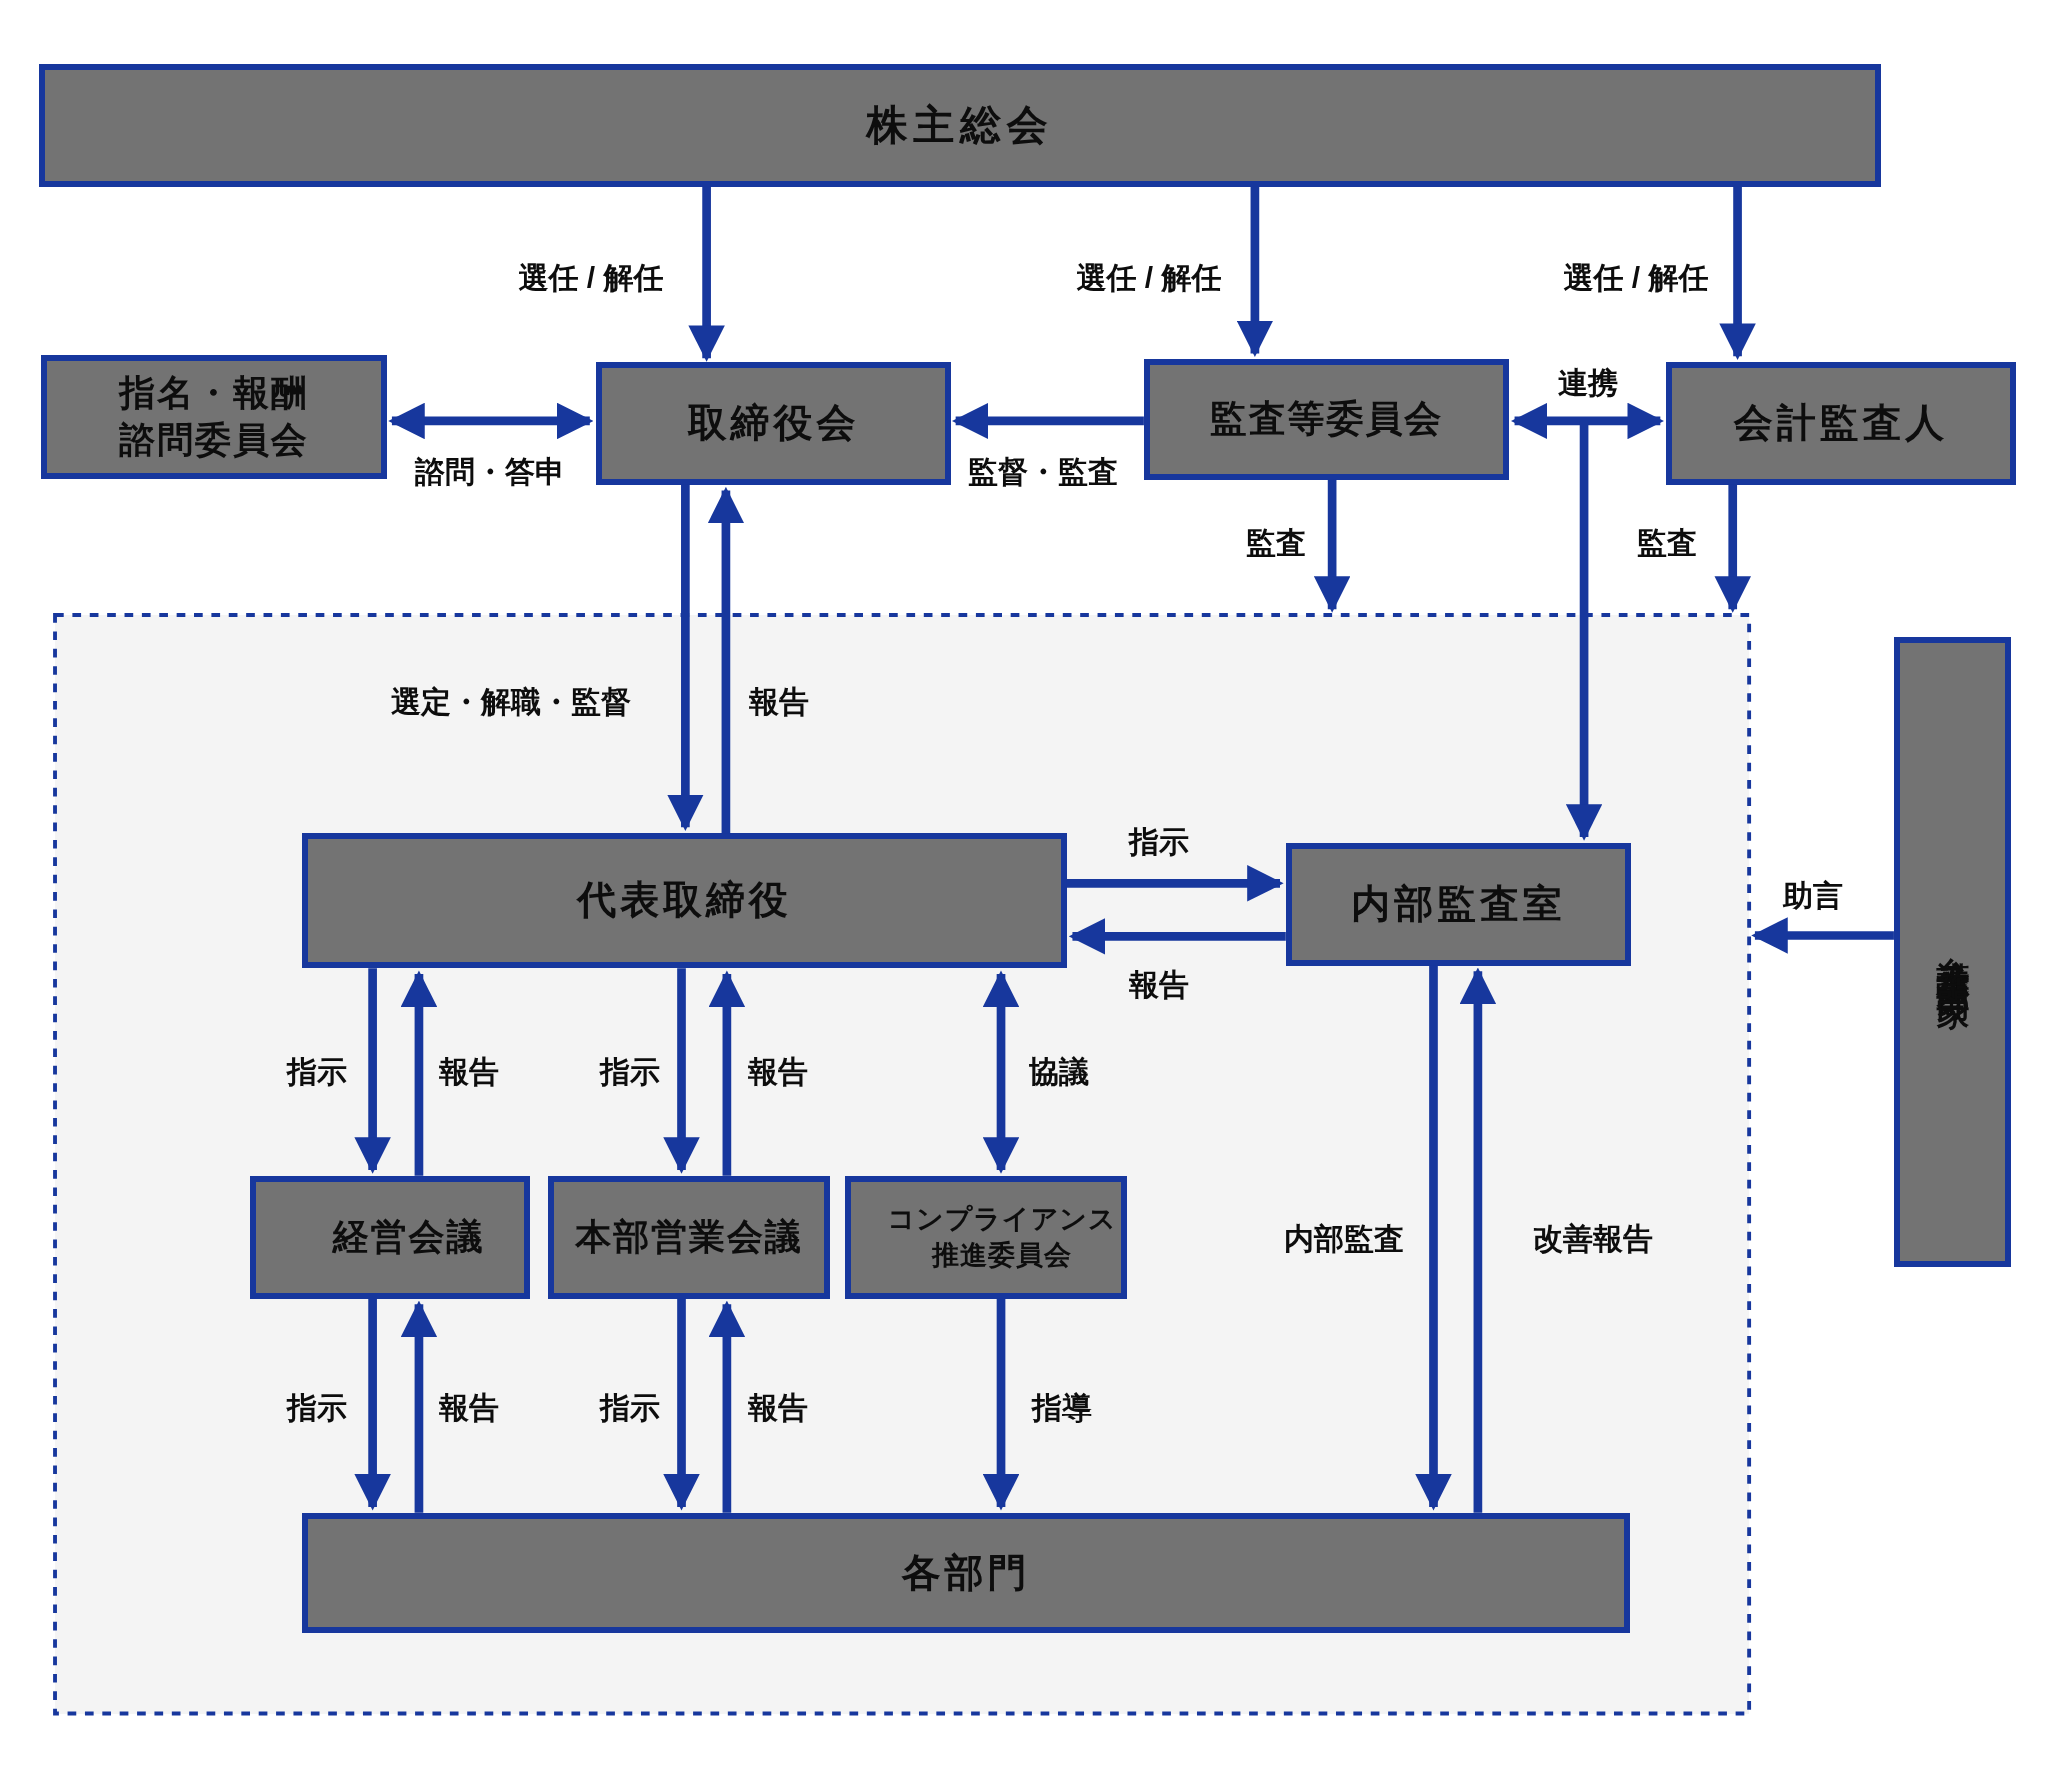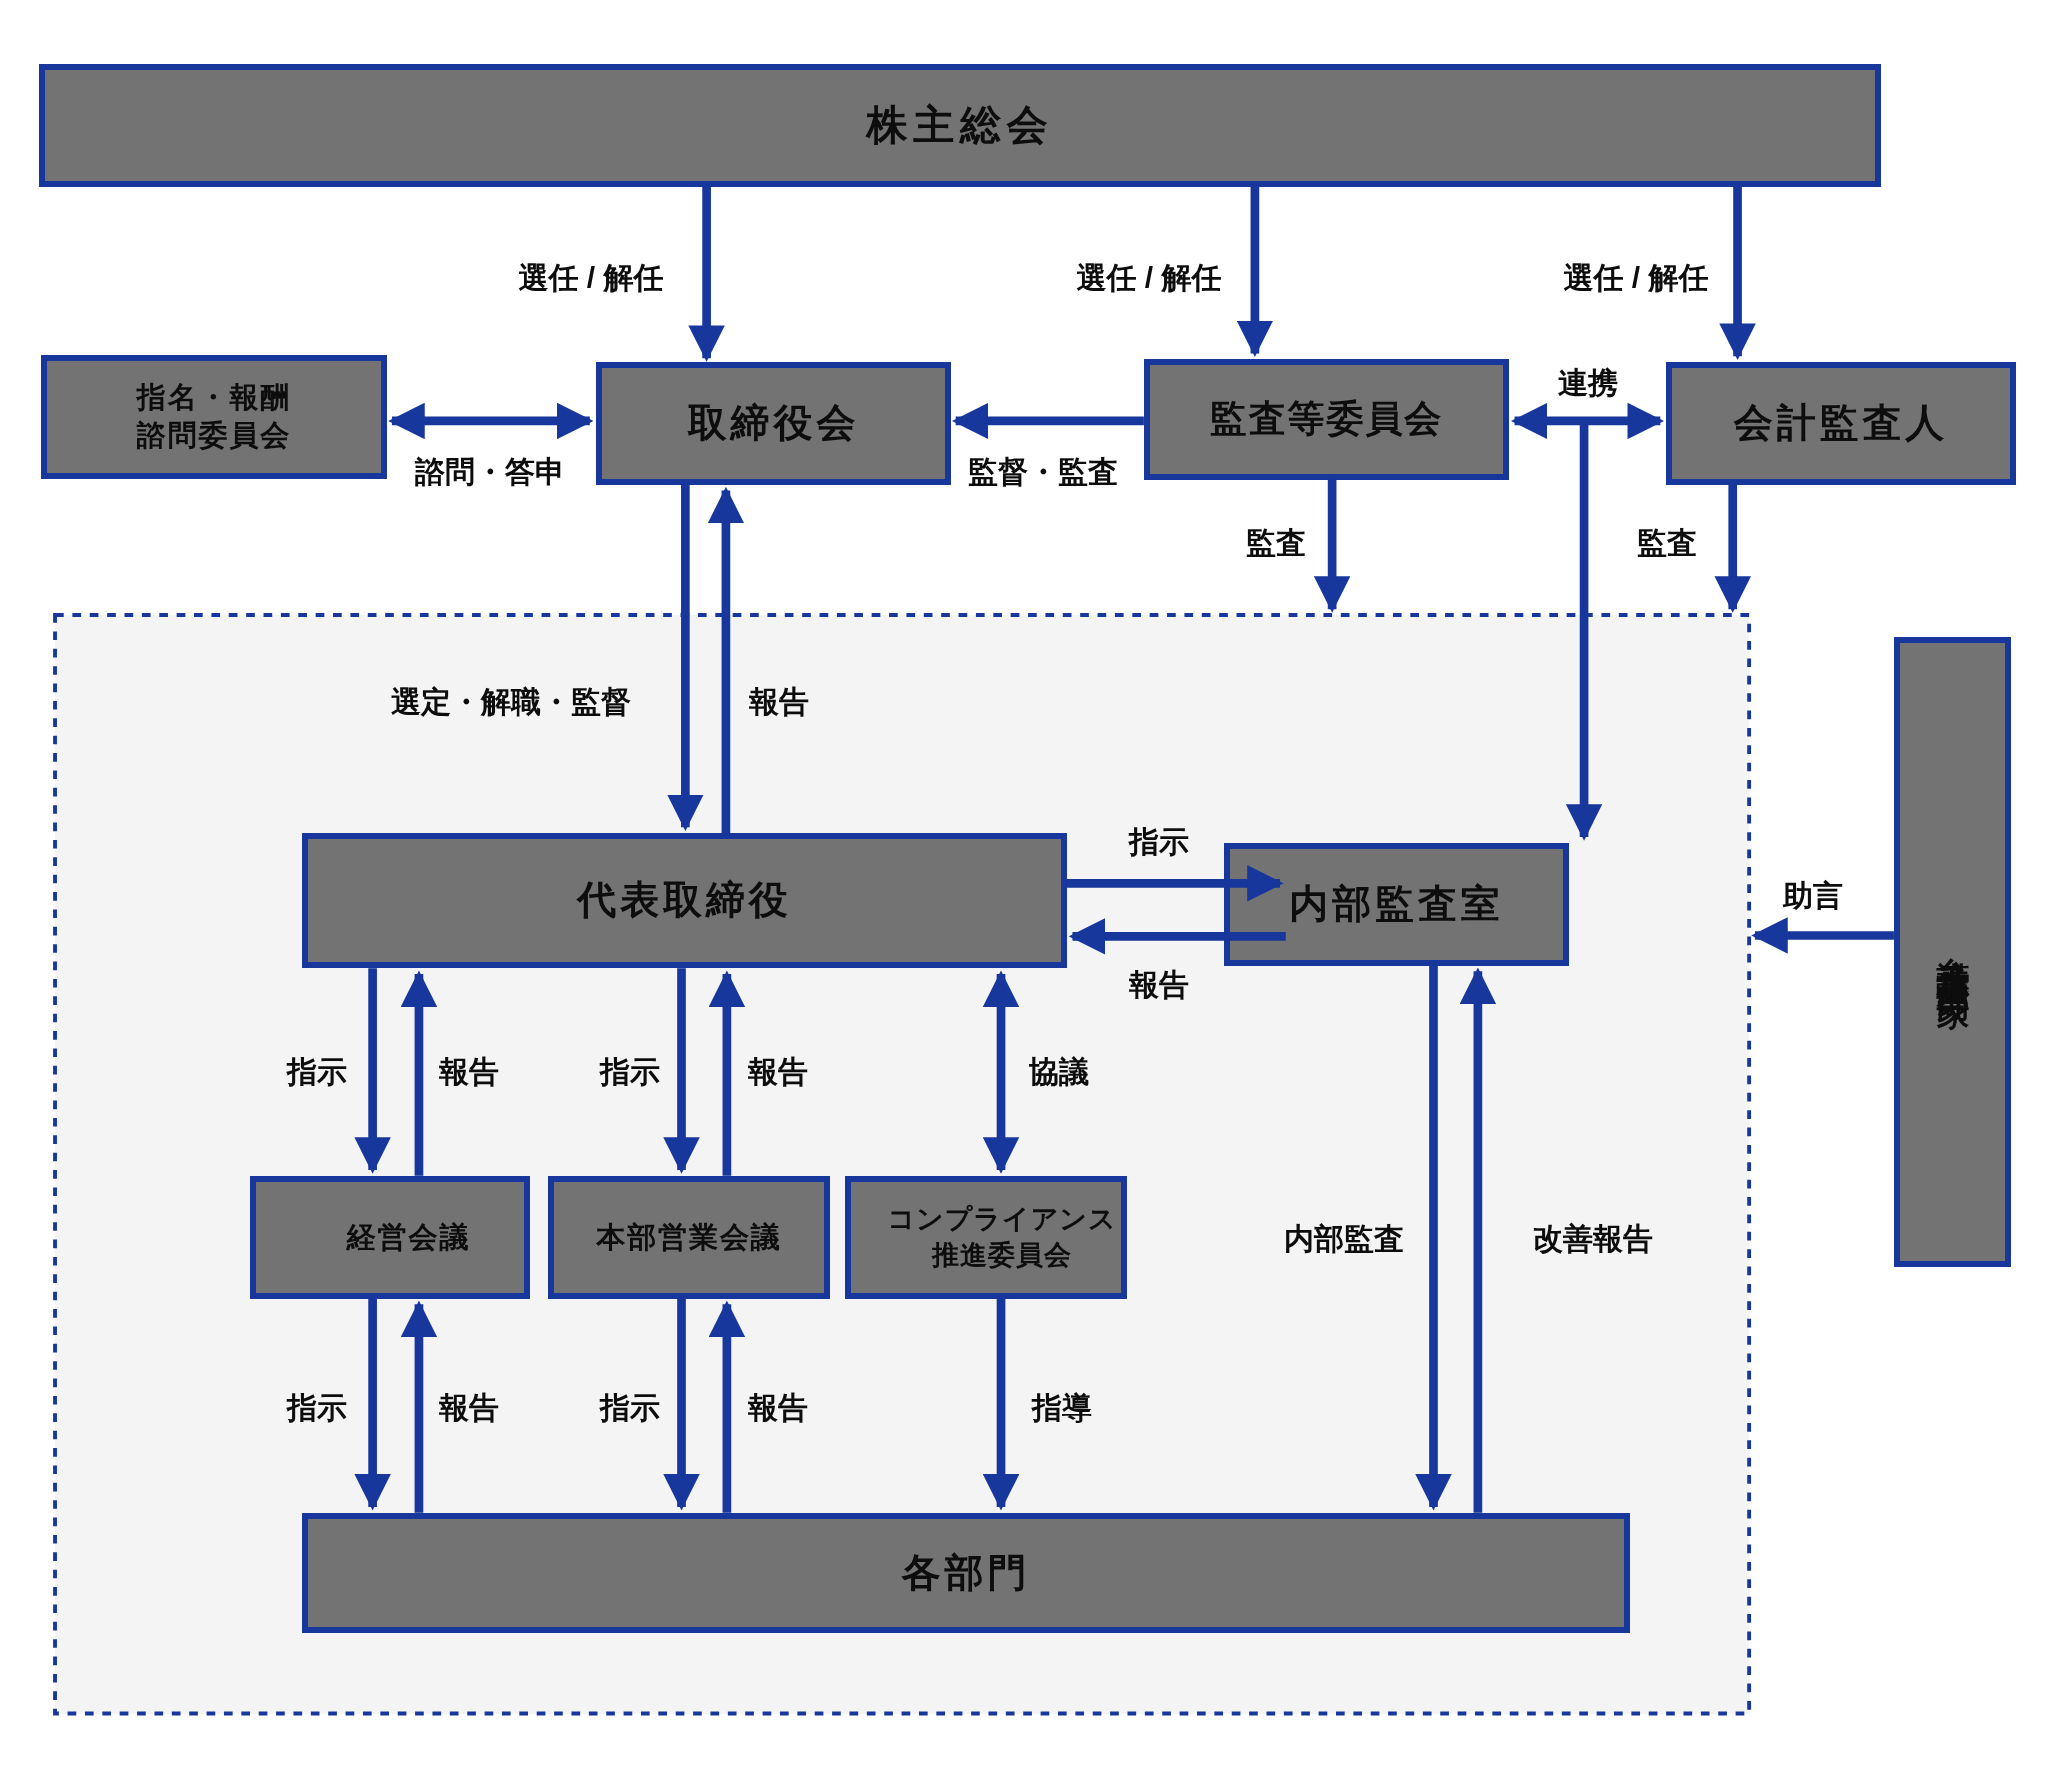--- a/index.html
+++ b/index.html
@@ -44,21 +44,21 @@
     transform:translate(-50%,-50%);
     font-weight:bold;
     font-size:30px;
     color:var(--ink);
     white-space:nowrap;
     z-index:4;
   }
   .fs42{font-size:41px;letter-spacing:5.8px;}
   .fs40{font-size:39px;letter-spacing:3.9px;}
   .fs38{font-size:37px;letter-spacing:1.9px;}
-  .fs30{font-size:29px;letter-spacing:1.9px;}
+  .fs30{font-size:36px;letter-spacing:1.9px;}
   .fs28{font-size:27px;letter-spacing:1px;}
   .fs34v{font-size:33px;}
 </style>
 </head>
 <body>
 
 <div id="stage">
 
   <div class="panel" style="left:55px;top:615px;width:1694px;height:1099px;"></div>
 
@@ -131,21 +131,21 @@
   </div>
 
   <div class="box fs40" style="left:1666px;top:362px;width:350px;height:123px;">
     <span>会計監査人</span>
   </div>
 
   <div class="box fs40" style="left:302px;top:833px;width:765px;height:135px;">
     <span>代表取締役</span>
   </div>
 
-  <div class="box fs40" style="left:1224px;top:843px;width:345px;height:123px;">
+  <div class="box fs40" style="left:1286px;top:843px;width:345px;height:123px;">
     <span>内部監査室</span>
   </div>
 
   <div class="box fs30" style="left:250px;top:1176px;width:280px;height:123px;padding-left:37px;">
     <span>経営会議</span>
   </div>
 
   <div class="box fs30" style="left:548px;top:1176px;width:282px;height:123px;">
     <span>本部営業会議</span>
   </div>

